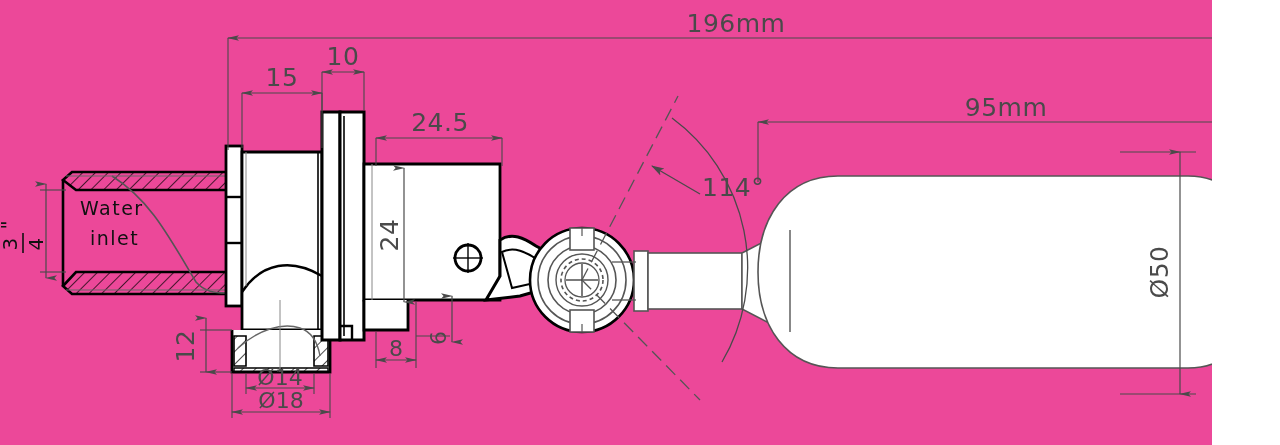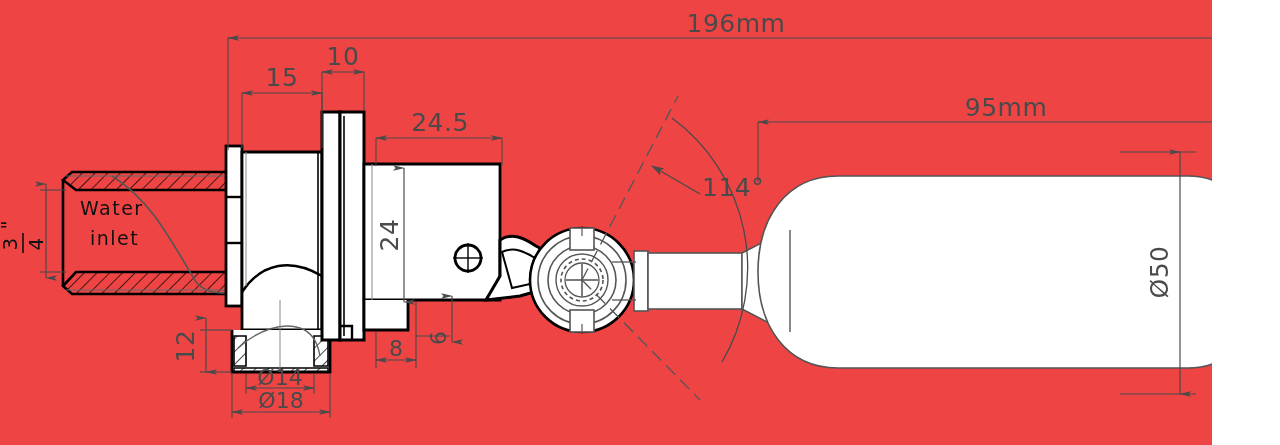--- a/index.html
+++ b/index.html
@@ -8,21 +8,21 @@
     padding: 0;
     background: #ffffff;
   }
   body {
     font-family: "DejaVu Sans", sans-serif;
   }
   #drawing-root {
     position: relative;
     width: 1212px;
     height: 445px;
-    background: #ef4444;
+    background: #ec4899;
     overflow: hidden;
   }
   #drawing-svg {
     position: absolute;
     top: 0;
     left: 0;
     width: 1280px;
     height: 445px;
     display: block;
   }

